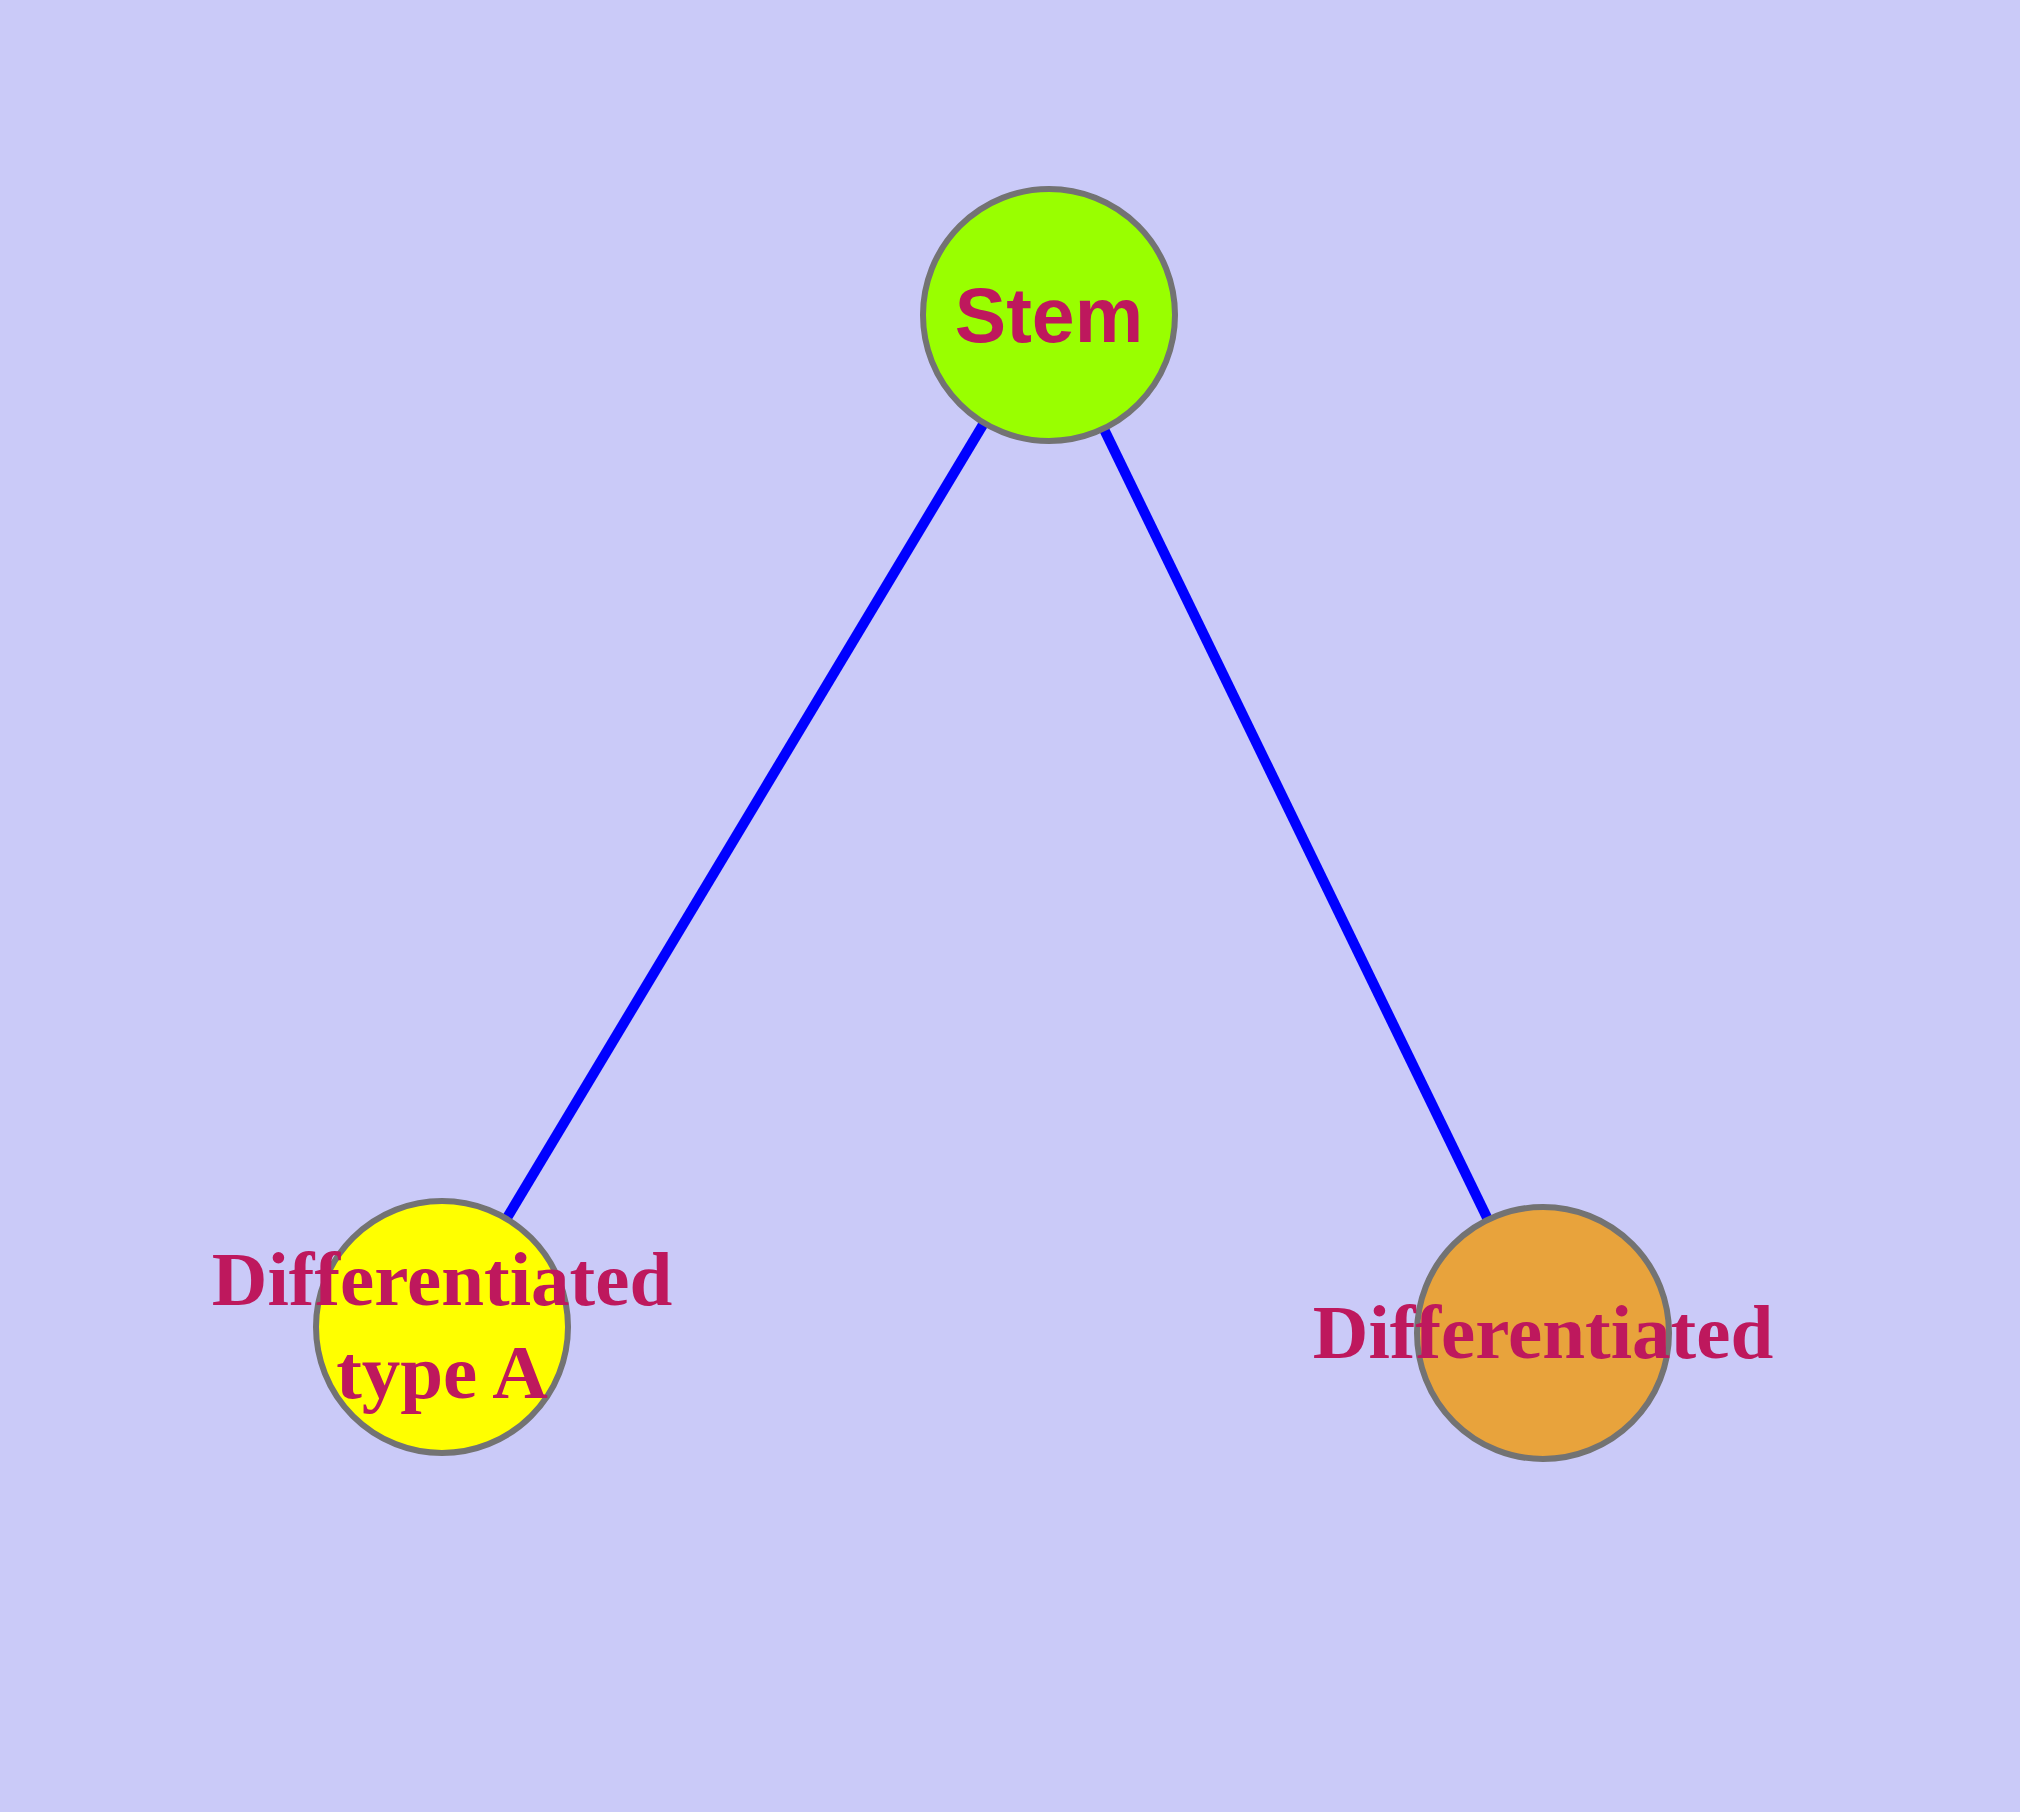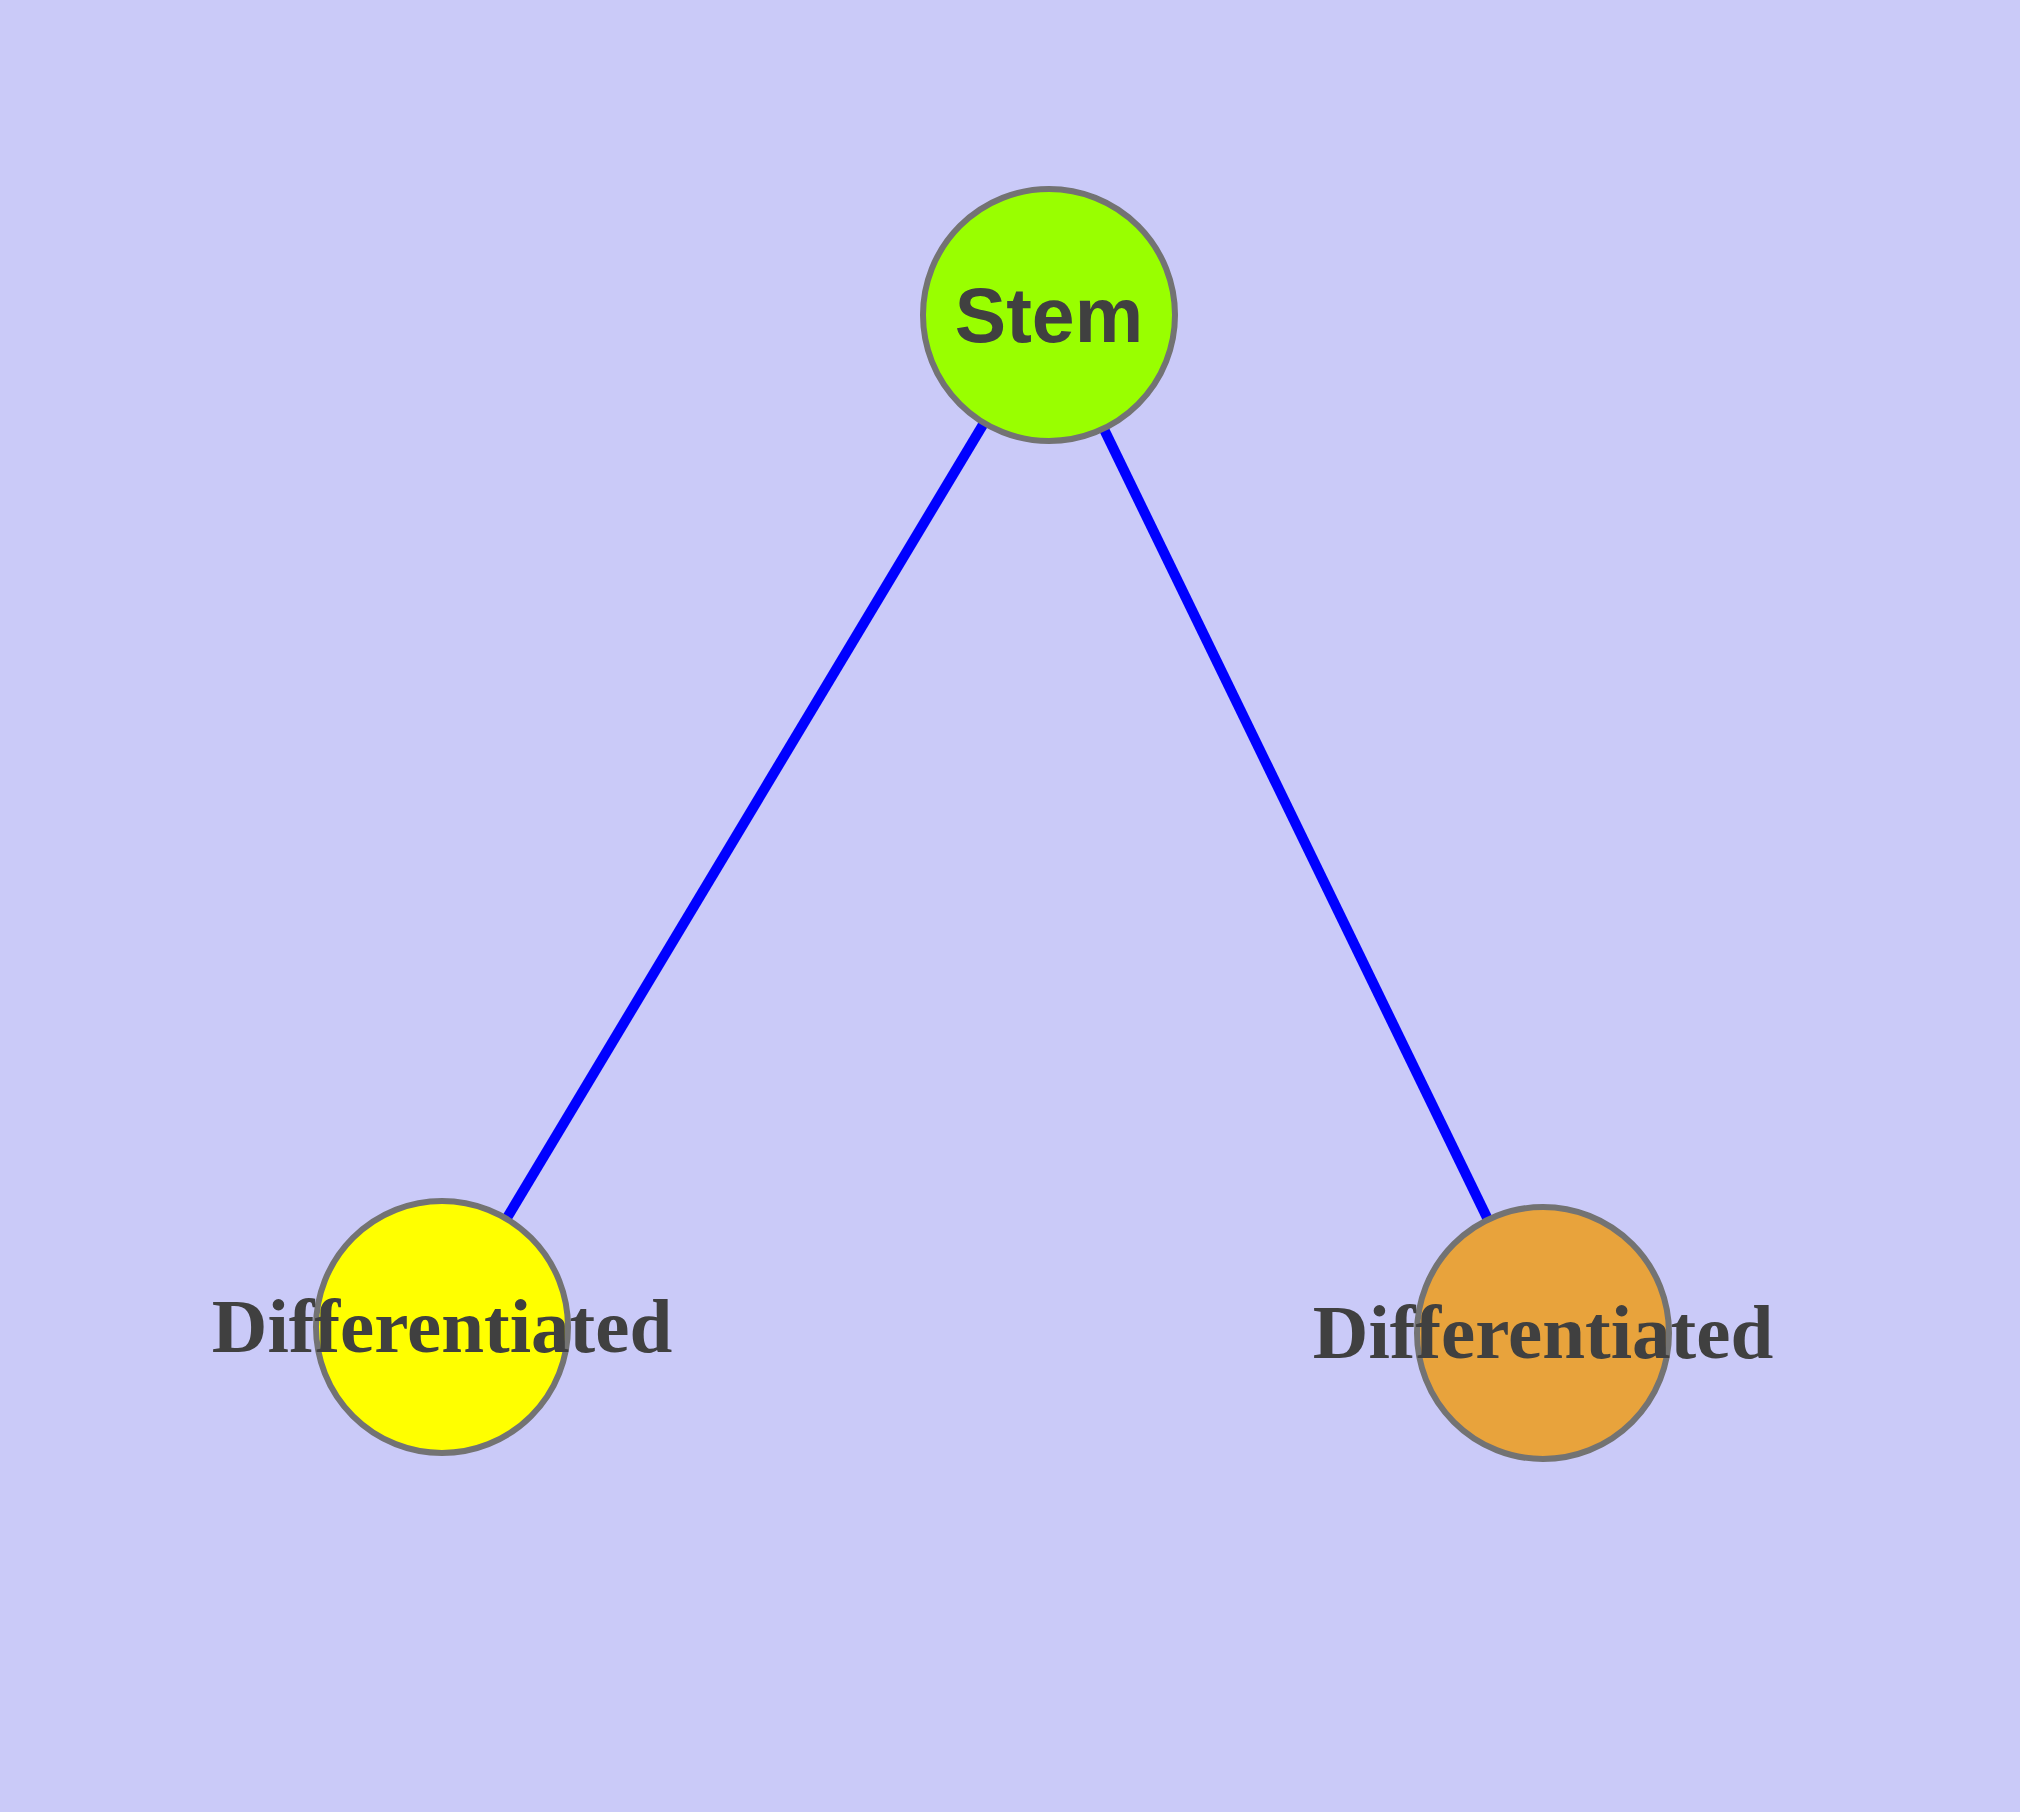--- a/index.html
+++ b/index.html
@@ -36,21 +36,21 @@
     border-radius: 50%;
     display: flex;
     align-items: center;
     justify-content: center;
   }
   .node-stem   { left: 920px; top: 186px;  }
   .node-type-a { left: 313px;  top: 1198px; }
   .node-type-b { left: 1414px; top: 1204px; }
   .node-label,
   .overlay-label {
-    color: #404040;
+    color: #be185d;
     font-weight: bold;
     font-size: 77px;
     line-height: 93px;
     text-align: center;
     white-space: nowrap;
   }
   .overlay-label {
     position: absolute;
     width: 763px;
     transform: translate(-50%, -50%);
@@ -72,20 +72,21 @@
   <div class="node node-stem" style="background-color: rgb(153, 255, 0); border-color: rgb(115, 115, 115);">
     <span class="node-label">Stem</span>
   </div>
 
   <div class="node node-type-a" style="background-color: rgb(255, 255, 0); border-color: rgb(115, 115, 115);"></div>
 
   <div class="node node-type-b" style="background-color: rgb(232, 163, 60); border-color: rgb(115, 115, 115);"></div>
 
   <div class="overlay-label label-type-a">
     <span>Differentiated</span><br>
+    <span>type A</span>
   </div>
 
   <div class="overlay-label label-type-b">
     <span>Differentiated</span><br>
   </div>
 
 </div>
 
 
 </body></html>

